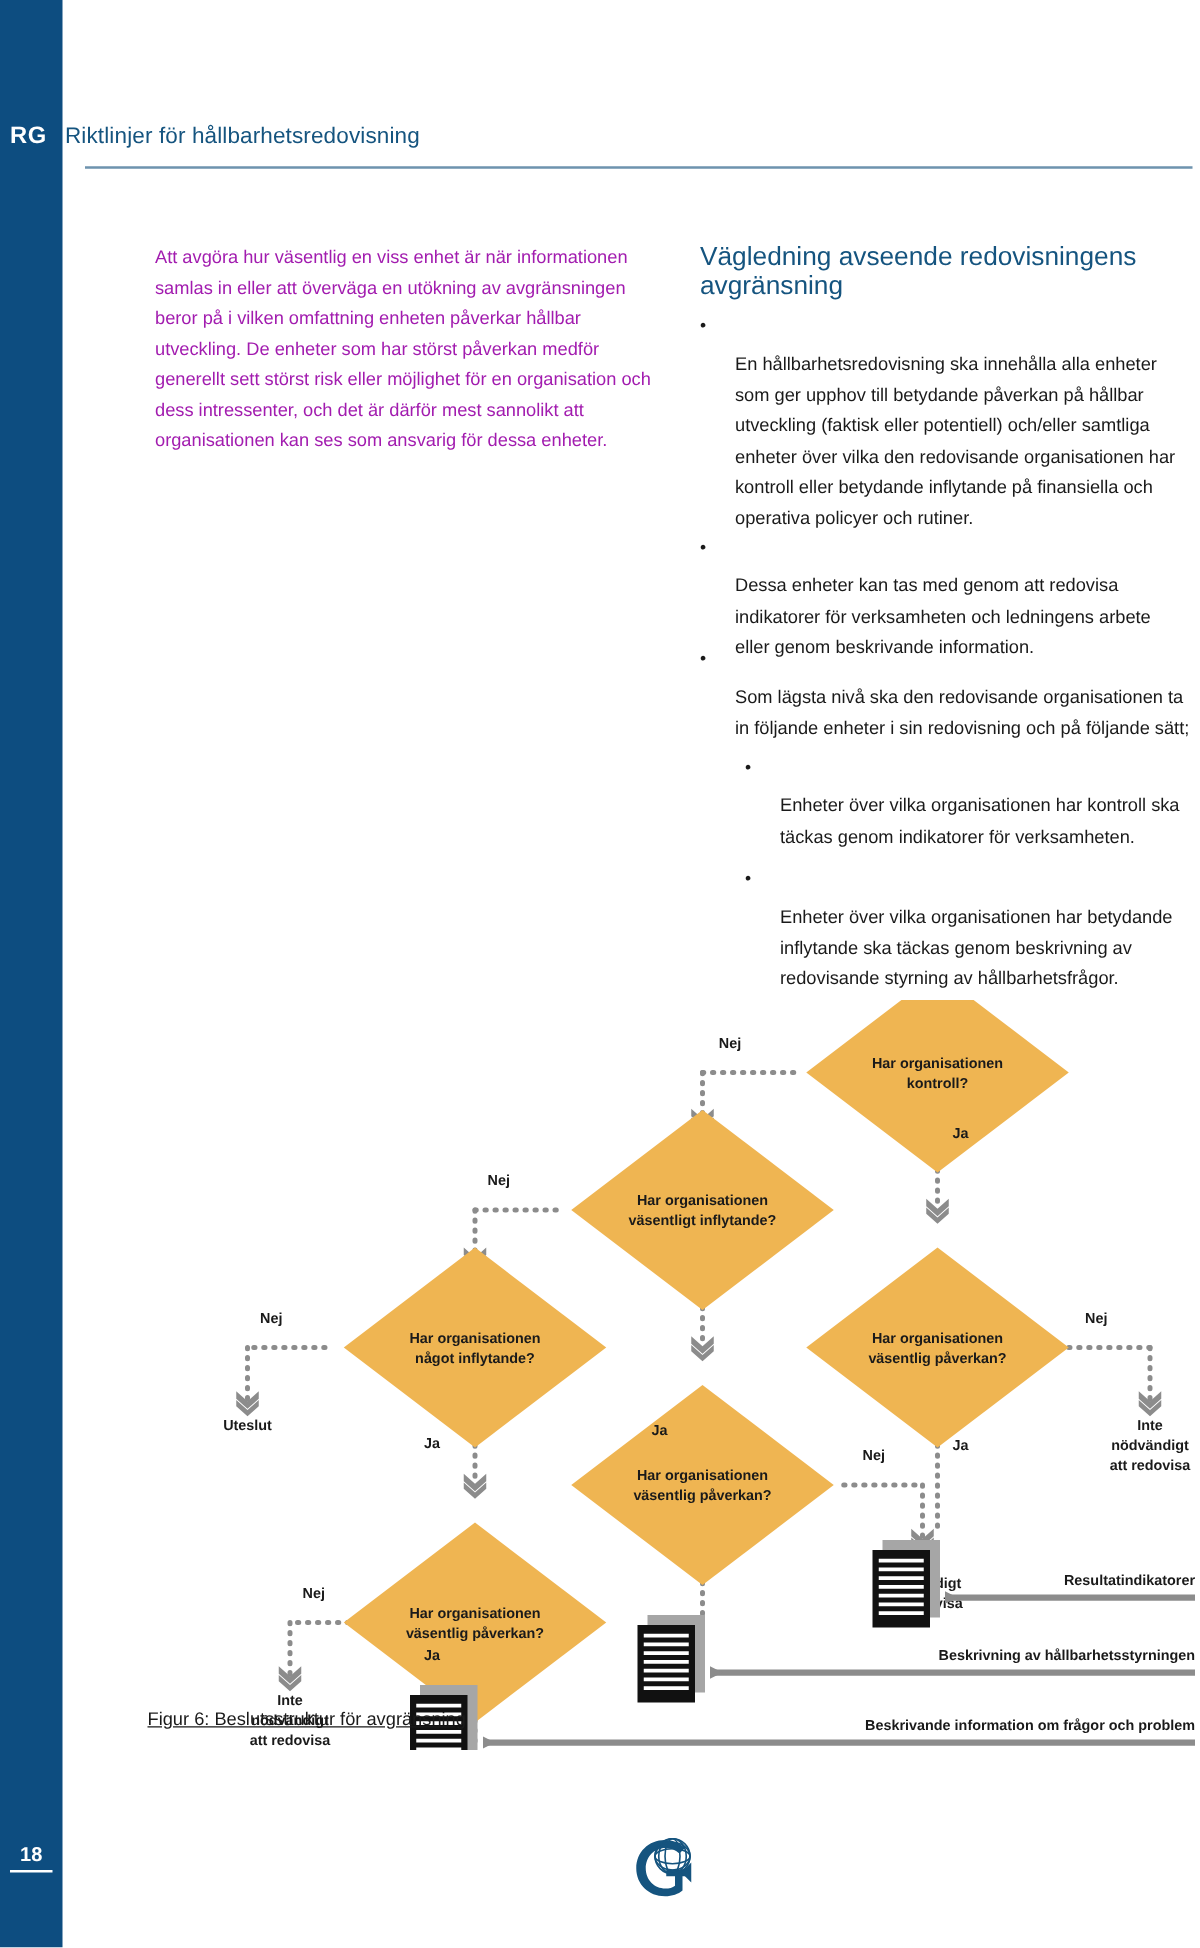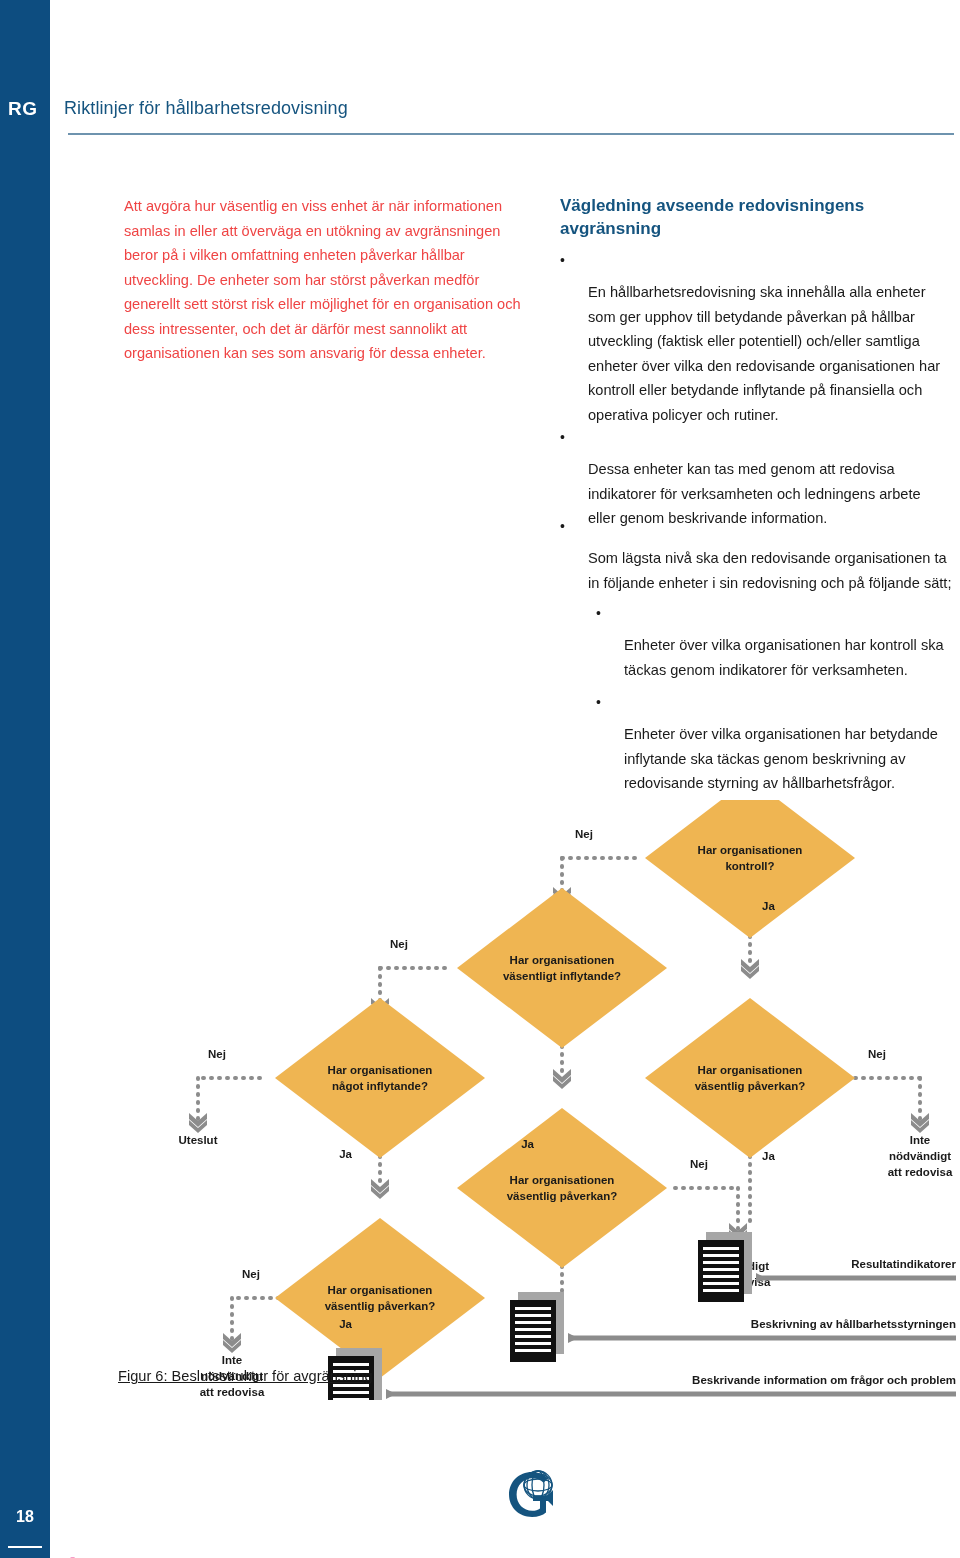--- a/index.html
+++ b/index.html
@@ -36,28 +36,27 @@
     text-align: left;
   }
   #page-num {
     position: absolute;
     left: 8px; top: 1476px;
     width: 34px;
     color: #ffffff;
     font-size: 16px;
     font-weight: bold;
     text-align: center;
-    padding-bottom: 20px;
+    padding-bottom: 2px;
     border-bottom: 2px solid #ffffff;
-    margin-top: 32px;
   }
 
   #header-title {
     position: absolute;
-    left: 64px; top: 98px;
+    left: 52px; top: 98px;
     font-size: 18px;
     color: #15547f;
     letter-spacing: 0.1px;
   }
   #header-rule {
     position: absolute;
     left: 68px; top: 133px;
     width: 886px; height: 2px;
     background: #6e93ae;
   }
@@ -76,30 +75,30 @@
     width: 54px; height: 54px;
   }
 
   
   .col-left {
     position: absolute;
     left: 124px; top: 194px;
     width: 404px;
     font-size: 14.6px;
     line-height: 24.5px;
-    color: #ef4444;
+    color: #a21caf;
     text-align: left;
   }
   .col-right-head {
     position: absolute;
     left: 560px; top: 194px;
     width: 390px;
-    font-size: 17px;
+    font-size: 21px;
     line-height: 23px;
-    font-weight: bold;
+    font-weight: normal;
     color: #15547f;
   }
   .bullet-row {
     position: absolute;
     display: flex;
     font-size: 14.6px;
     line-height: 24.5px;
     color: #1a1a1a;
   }
   .bullet-dot {

